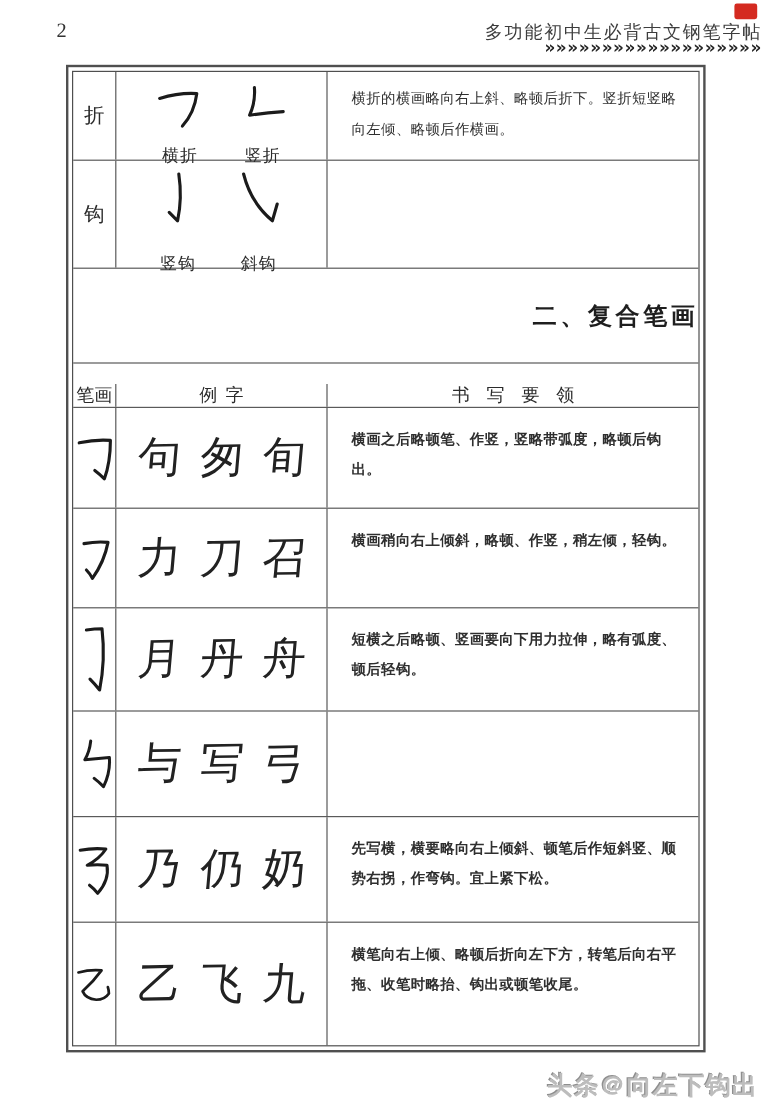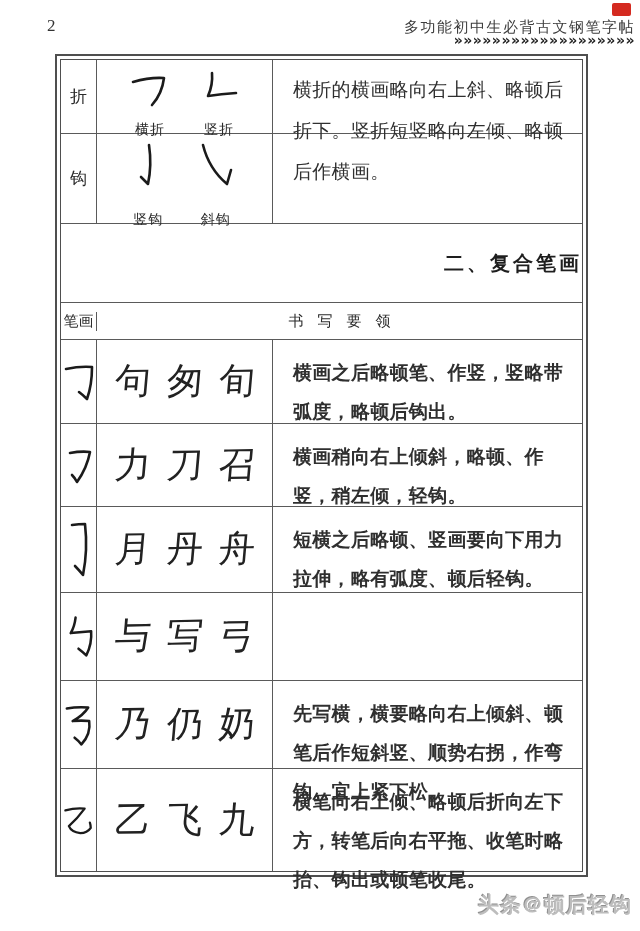--- a/index.html
+++ b/index.html
@@ -21,39 +21,39 @@
   .frame-outer{position:absolute;left:55px;top:54px;width:533px;height:823px;
     border:2px solid #4f4f4f;box-sizing:border-box;}
   .frame-inner{position:absolute;left:3px;top:3px;right:3px;bottom:3px;
     border:1px solid #4f4f4f;display:flex;flex-direction:column;}
 
   .row{display:flex;border-bottom:1px solid var(--border);box-sizing:border-box;}
   .row:last-child{border-bottom:none;}
   .c1{width:36px;border-right:1px solid var(--border);box-sizing:border-box;
     display:flex;align-items:center;justify-content:center;}
   .c2{width:176px;border-right:1px solid var(--border);box-sizing:border-box;}
-  .c3{flex:1;box-sizing:border-box;padding:10px 12px 6px 20px;font-size:19px;
+  .c3{flex:1;box-sizing:border-box;padding:10px 12px 6px 20px;font-size:12px;
     color:var(--ink);letter-spacing:0.3px;}
 
   .cat-char{font-size:17px;color:#2b2b2b;}
   .stroke-items{display:flex;height:100%;align-items:stretch;justify-content:space-evenly;padding:6px 4px 8px;}
   .stroke-item{display:flex;flex-direction:column;align-items:center;justify-content:space-between;}
   .stroke-item svg{display:block;margin-top:2px;}
   .stroke-label{font-size:14px;color:#2b2b2b;letter-spacing:1px;}
   .stroke-path{fill:none;stroke:#1b1b1b;stroke-width:2.6;stroke-linecap:round;stroke-linejoin:round;}
 
   .essentials-zhe{line-height:2.15;}
   .essentials-gou{line-height:2.0;padding-top:6px;}
   .essentials-compound{line-height:2.05;padding-top:14px;font-weight:bold;}
 
   .title-row{align-items:center;justify-content:center;border-bottom:1px solid var(--border);}
   .section-title{font-family:"Liberation Sans","DejaVu Sans",sans-serif;font-weight:bold;
     font-size:20px;color:#1e1e1e;letter-spacing:3px;}
 
-  .head-row{align-items:center;}
+  .head-row{align-items:flex-end;}
   .head-cell{display:flex;align-items:center;justify-content:center;font-size:15px;color:#2b2b2b;}
   .ls4{letter-spacing:7px;text-indent:7px;}
   .ls8{letter-spacing:14px;text-indent:14px;}
 
   .example-chars{display:flex;height:100%;align-items:center;justify-content:center;}
   .example-chars span{font-size:36px;color:#222;margin:0 8px;transform:skewX(-6deg) rotate(-1deg);}
 
   .watermark{position:absolute;top:891px;right:8px;font-family:"Liberation Sans","DejaVu Sans",sans-serif;
     font-weight:bold;font-size:21px;letter-spacing:1px;color:#bdbdbd;
     text-shadow:1px 1px 0 #ffffff,-1px -1px 0 #8f8f8f;}
@@ -115,20 +115,21 @@
           </div>
         </div>
       </div>
 
       <div class="row title-row" style="height:79px;justify-content:flex-end;">
         <span class="section-title">二、复合笔画</span>
       </div>
 
       <div class="row head-row" style="height:37px;">
         <div class="c1 head-cell">笔画</div>
+        <div class="c2 head-cell ls4">例字</div>
         <div class="c3 head-cell ls8" style="padding:0;">书写要领</div>
       </div>
 
       <div class="row" style="height:84px;">
         <div class="c1">
           <svg width="34" height="46" viewBox="0 0 34 46">
             <path class="stroke-path" d="M4,10 Q18,7 30,8 Q30,26 25,40 Q21,36 17,33"></path>
           </svg>
         </div>
         <div class="c2">
@@ -216,14 +217,14 @@
             <span>飞</span>
             <span>九</span>
           </div>
         </div>
         <div class="c3 essentials-compound">横笔向右上倾、略顿后折向左下方，转笔后向右平拖、收笔时略抬、钩出或顿笔收尾。</div>
       </div>
 
     </div>
   </div>
 
-  <div class="watermark">头条＠顿后轻钩</div>
+  <div class="watermark">头条＠向左下钩出</div>
 </div>
 
 </body></html>

